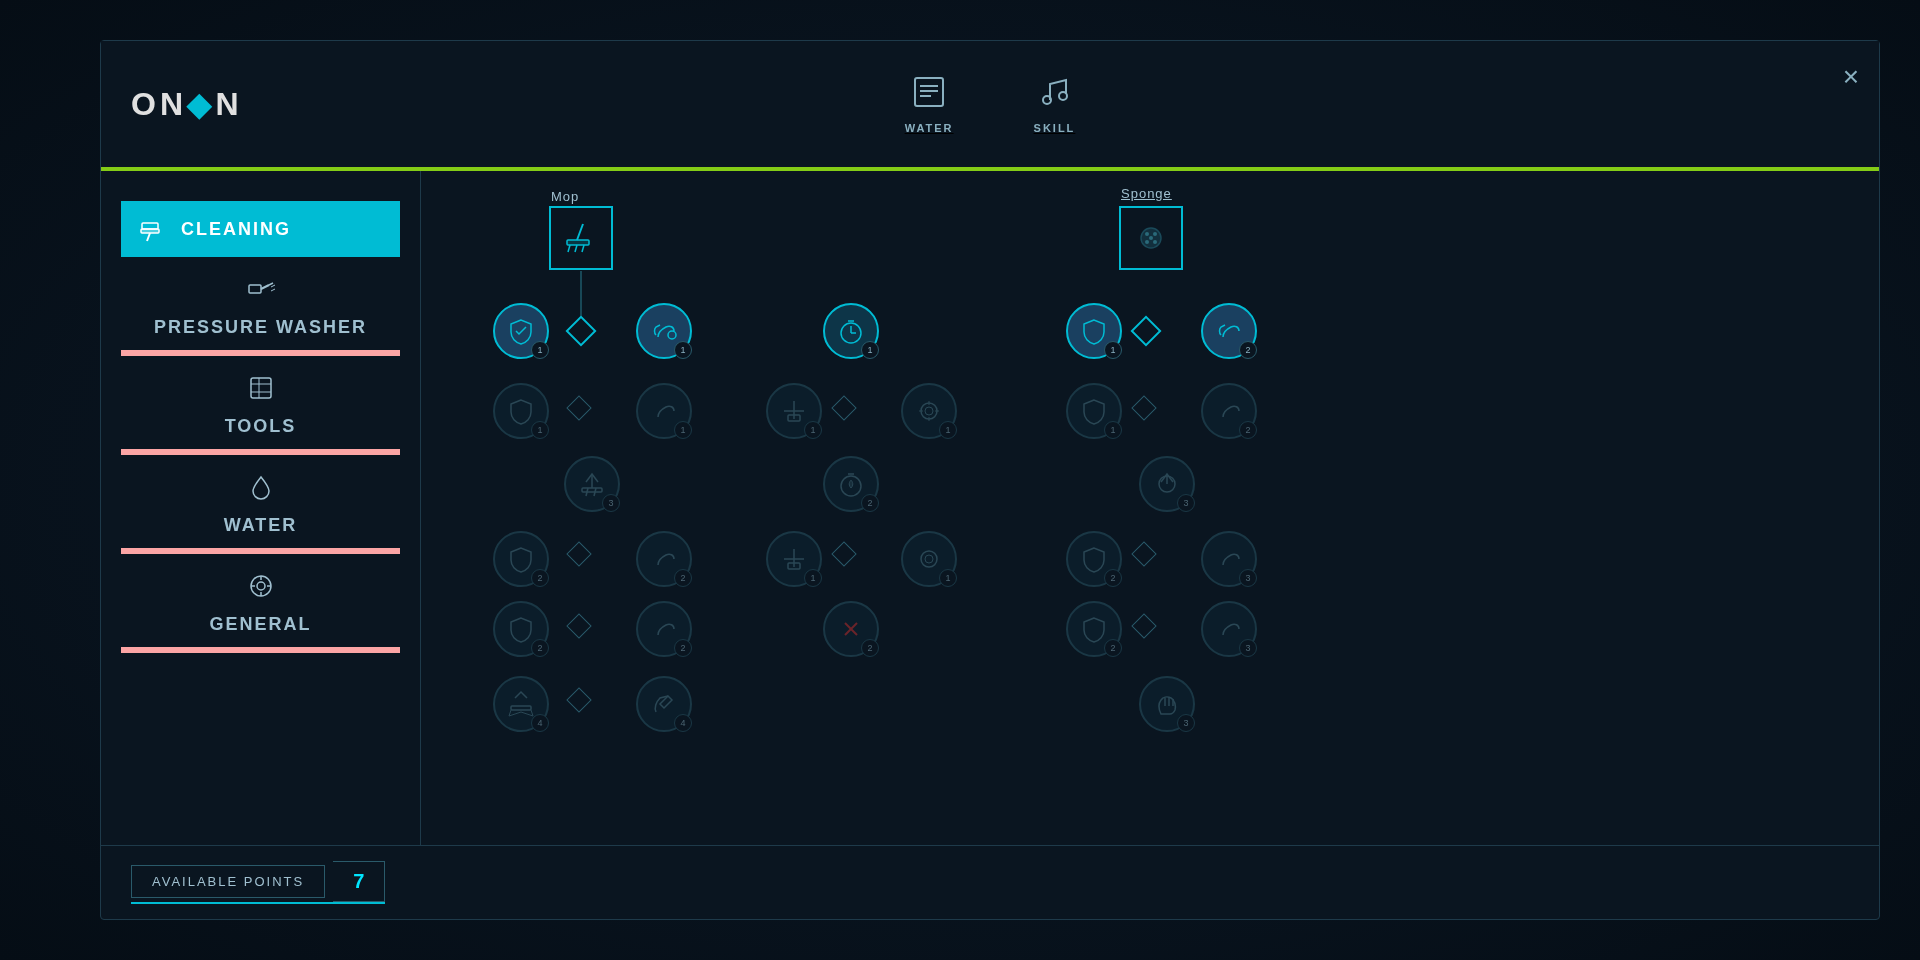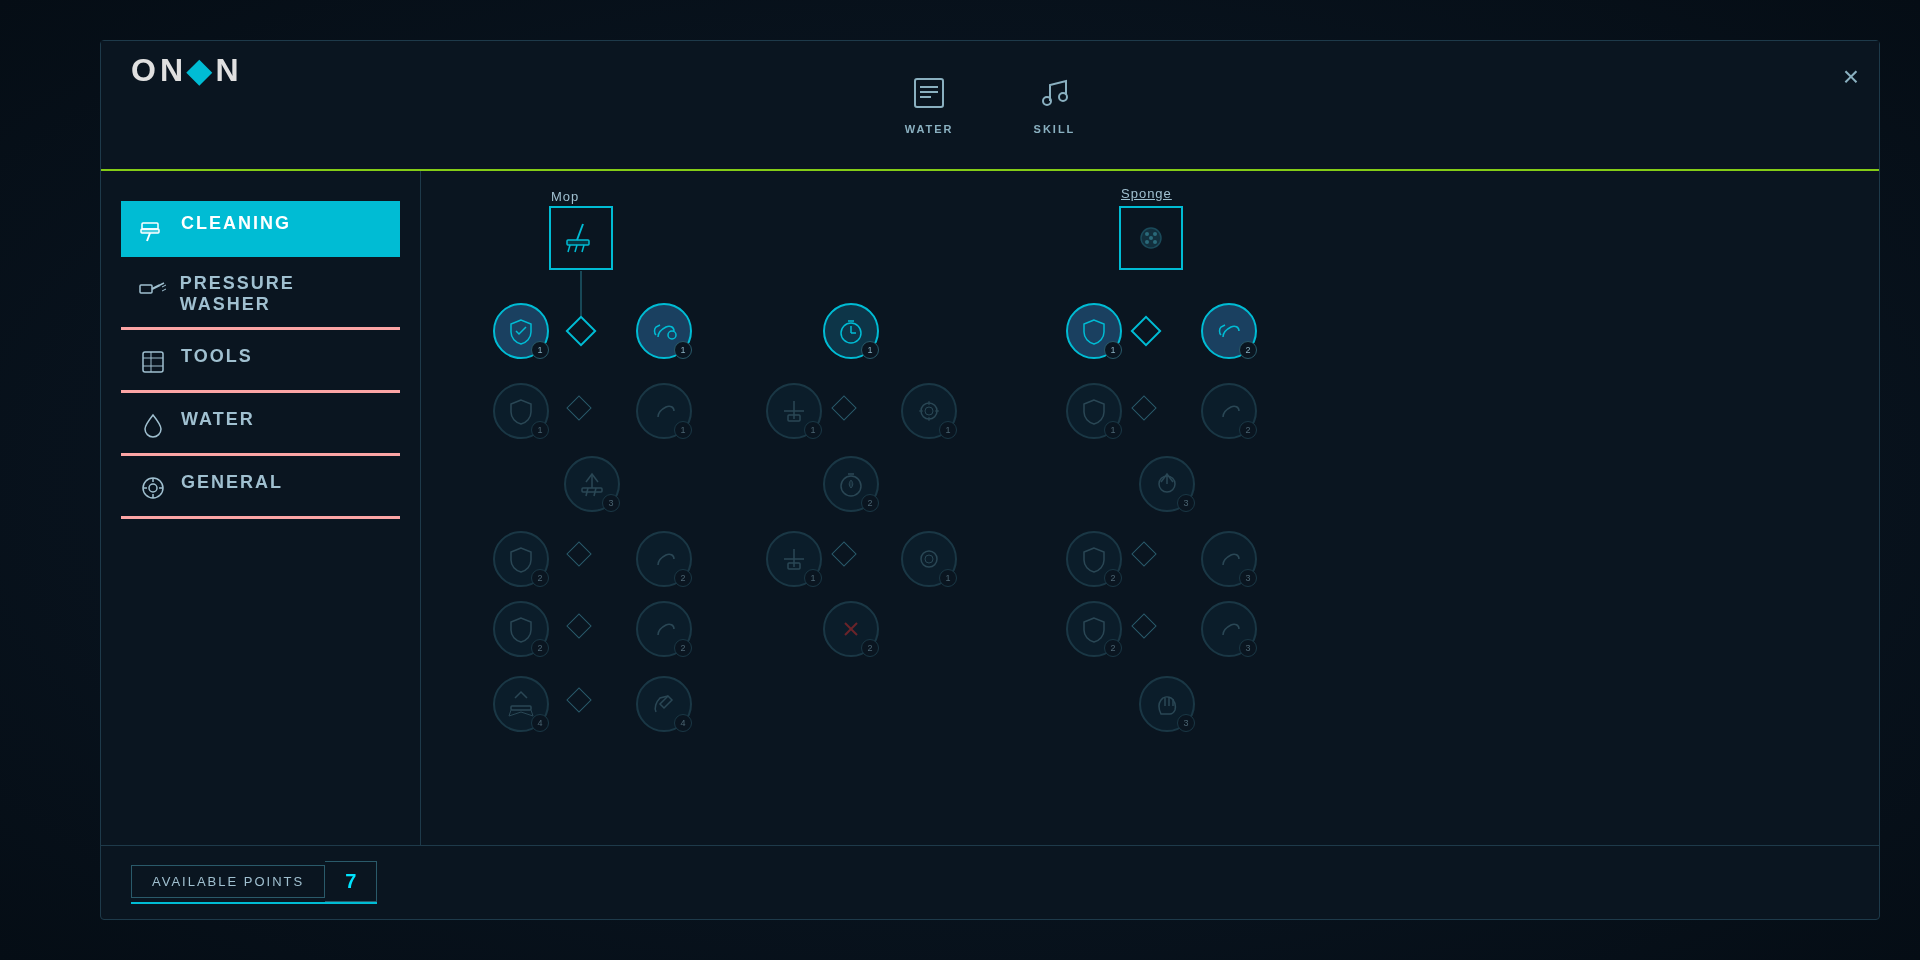--- a/index.html
+++ b/index.html
@@ -29,26 +29,28 @@
       background: #0a1520;
       border: 1px solid #1e3a4a;
       border-radius: 4px;
       display: flex;
       flex-direction: column;
     }
 
     
     .header {
       display: flex;
+      align-items: center;
       justify-content: center;
       padding: 10px 30px;
-      border-bottom: 2px solid #84cc16;
+      border-bottom: 4px solid #84cc16;
       position: relative;
       background: #0a1520;
       min-height: 130px;
+      text-decoration: underline;
     }
 
     .logo {
       position: absolute;
       left: 30px;
       font-size: 32px;
       font-weight: bold;
       color: #e0e0e0;
       letter-spacing: 4px;
     }
@@ -114,40 +116,42 @@
       width: 320px;
       padding: 30px 20px;
       border-right: 1px solid #1e3a4a;
       display: flex;
       flex-direction: column;
       gap: 4px;
     }
 
     .sidebar-item {
       display: flex;
+      align-items: center;
       gap: 12px;
       padding: 12px 16px;
       cursor: pointer;
       color: #a0c0d0;
       font-size: 18px;
       font-weight: bold;
       letter-spacing: 2px;
       border: none;
       background: transparent;
       width: 100%;
       text-align: left;
     }
 
     .sidebar-item.active {
       background: #00bcd4;
       color: #fff;
     }
 
     .sidebar-item:not(.active) {
-      border-bottom: 3px solid #fca5a5;
+      border-bottom: 6px solid #fca5a5;
+      flex-direction: column;
     }
 
     .sidebar-icon {
       width: 32px;
       height: 32px;
       display: flex;
       align-items: center;
       justify-content: center;
       font-size: 20px;
     }
@@ -223,21 +227,21 @@
     .bottom-bar {
       padding: 15px 30px;
       border-top: 1px solid #1e3a4a;
       display: flex;
       align-items: center;
     }
 
     .points-container {
       display: flex;
       align-items: center;
-      gap: 0;
+      gap: 8px;
       border-bottom: 2px solid #00bcd4;
     }
 
     .points-label {
       color: #a0c0d0;
       font-size: 13px;
       letter-spacing: 2px;
       padding: 8px 20px;
       border: 1px solid #2a5a6a;
     }

